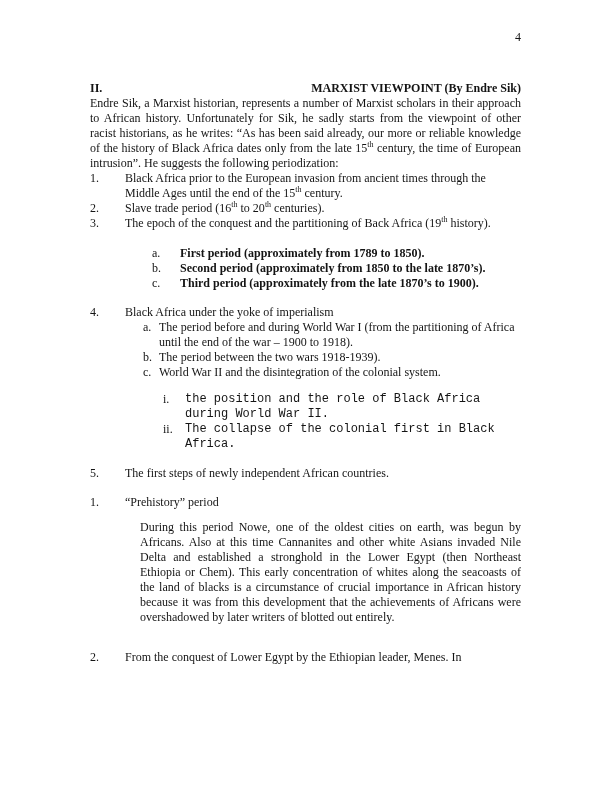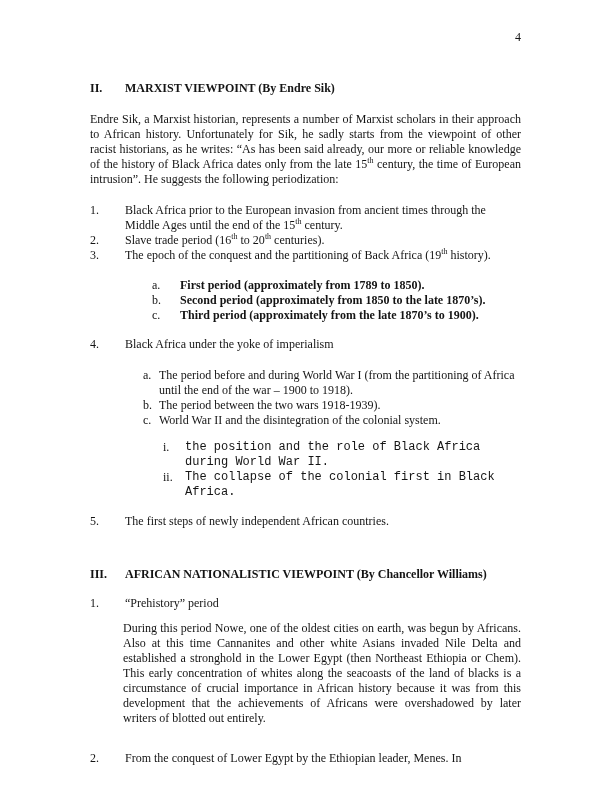--- a/index.html
+++ b/index.html
@@ -12,44 +12,44 @@
     padding: 30px 91px 20px 90px;
     font-family: "Liberation Serif", serif;
     font-size: 12px;
     line-height: 15px;
     color: #141414;
     overflow: hidden;
   }
   .page-number { text-align: right; }
   .heading { display: flex; font-weight: bold; }
   .heading .hnum { width: 35px; flex: none; }
-  .heading .htitle { flex: 1; }
+  .heading .htitle { flex: 1; text-align: right; }
   .para { text-align: justify; }
   .li { display: flex; }
   .li .num { width: 35px; flex: none; }
   .li .txt { flex: 1; }
   .sub3 { display: flex; margin-left: 62px; }
   .sub3 .slabel { width: 28px; flex: none; }
   .sub3 .stxt { flex: 1; font-weight: bold; }
   .sub4 { display: flex; margin-left: 53px; }
   .sub4 .slabel { width: 16px; flex: none; }
   .sub4 .stxt { flex: 1; }
   .subsub { display: flex; margin-left: 73px; }
   .subsub .slabel { width: 22px; flex: none; }
   .subsub .stxt { flex: 1; font-family: Liberation Mono, monospace; }
   sup { font-size: 8px; line-height: 0; vertical-align: super; }
   .mt38 { margin-top: 38px; }
   .mt36 { margin-top: 36px; }
   .mt25 { margin-top: 25px; }
   .mt15 { margin-top: 15px; }
   .mt14 { margin-top: 14px; }
-  .mt13 { margin-top: 16px; }
+  .mt13 { margin-top: 0; }
   .mt12 { margin-top: 12px; }
   .mt10 { margin-top: 10px; }
-  .para-indent { margin-left: 33px; text-align: justify; }
+  .para-indent { margin-left: 50px; text-align: justify; }
 </style>
 </head>
 <body>
 
 <div class="page">
 
   <div class="page-number">4</div>
 
   <div class="heading mt36">
     <span class="hnum">II.</span>
@@ -109,24 +109,20 @@
   <div class="subsub">
     <span class="slabel">ii.</span>
     <span class="stxt">The collapse of the colonial first in Black Africa.</span>
   </div>
 
   <div class="li mt14">
     <span class="num">5.</span>
     <span class="txt">The first steps of newly independent African countries.</span>
   </div>
 
-  <div class="heading mt38">
-    <span class="hnum">III.</span>
-    <span class="htitle">AFRICAN NATIONALISTIC VIEWPOINT (By Chancellor Williams)</span>
-  </div>
 
   <div class="mt14">
   </div>
 
   <div class="li mt14">
     <span class="num">1.</span>
     <span class="txt">“Prehistory” period</span>
   </div>
 
   <div class="para-indent mt10">During this period Nowe, one of the oldest cities on earth, was begun by Africans. Also at this time Cannanites and other white Asians invaded Nile Delta and established a stronghold in the Lower Egypt (then Northeast Ethiopia or Chem). This early concentration of whites along the seacoasts of the land of blacks is a circumstance of crucial importance in African history because it was from this development that the achievements of Africans were overshadowed by later writers of blotted out entirely.</div>

